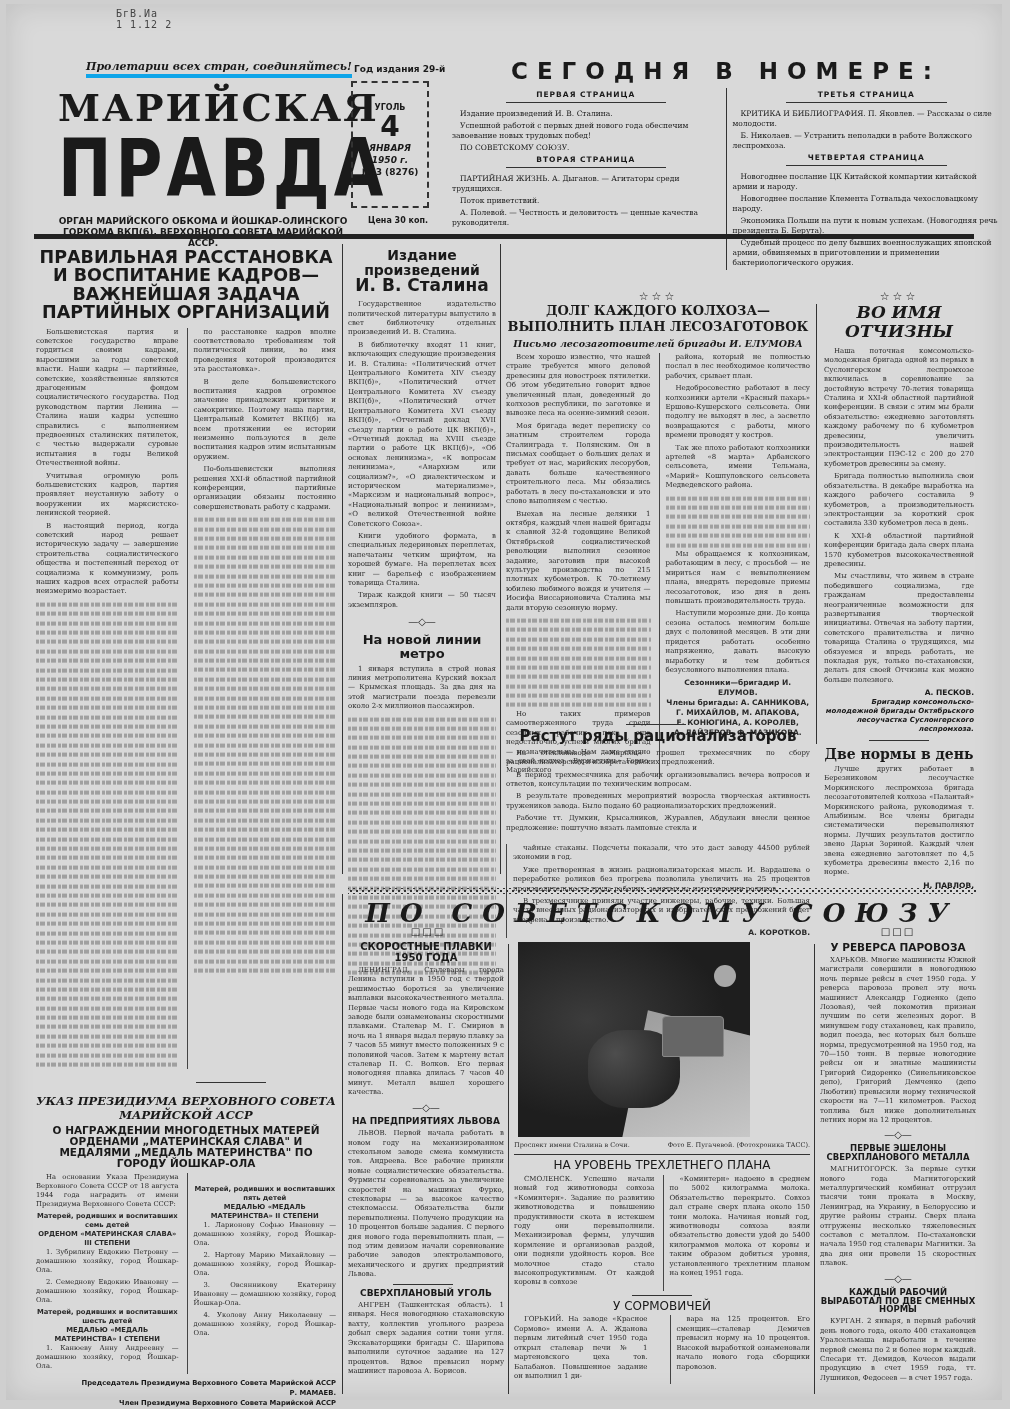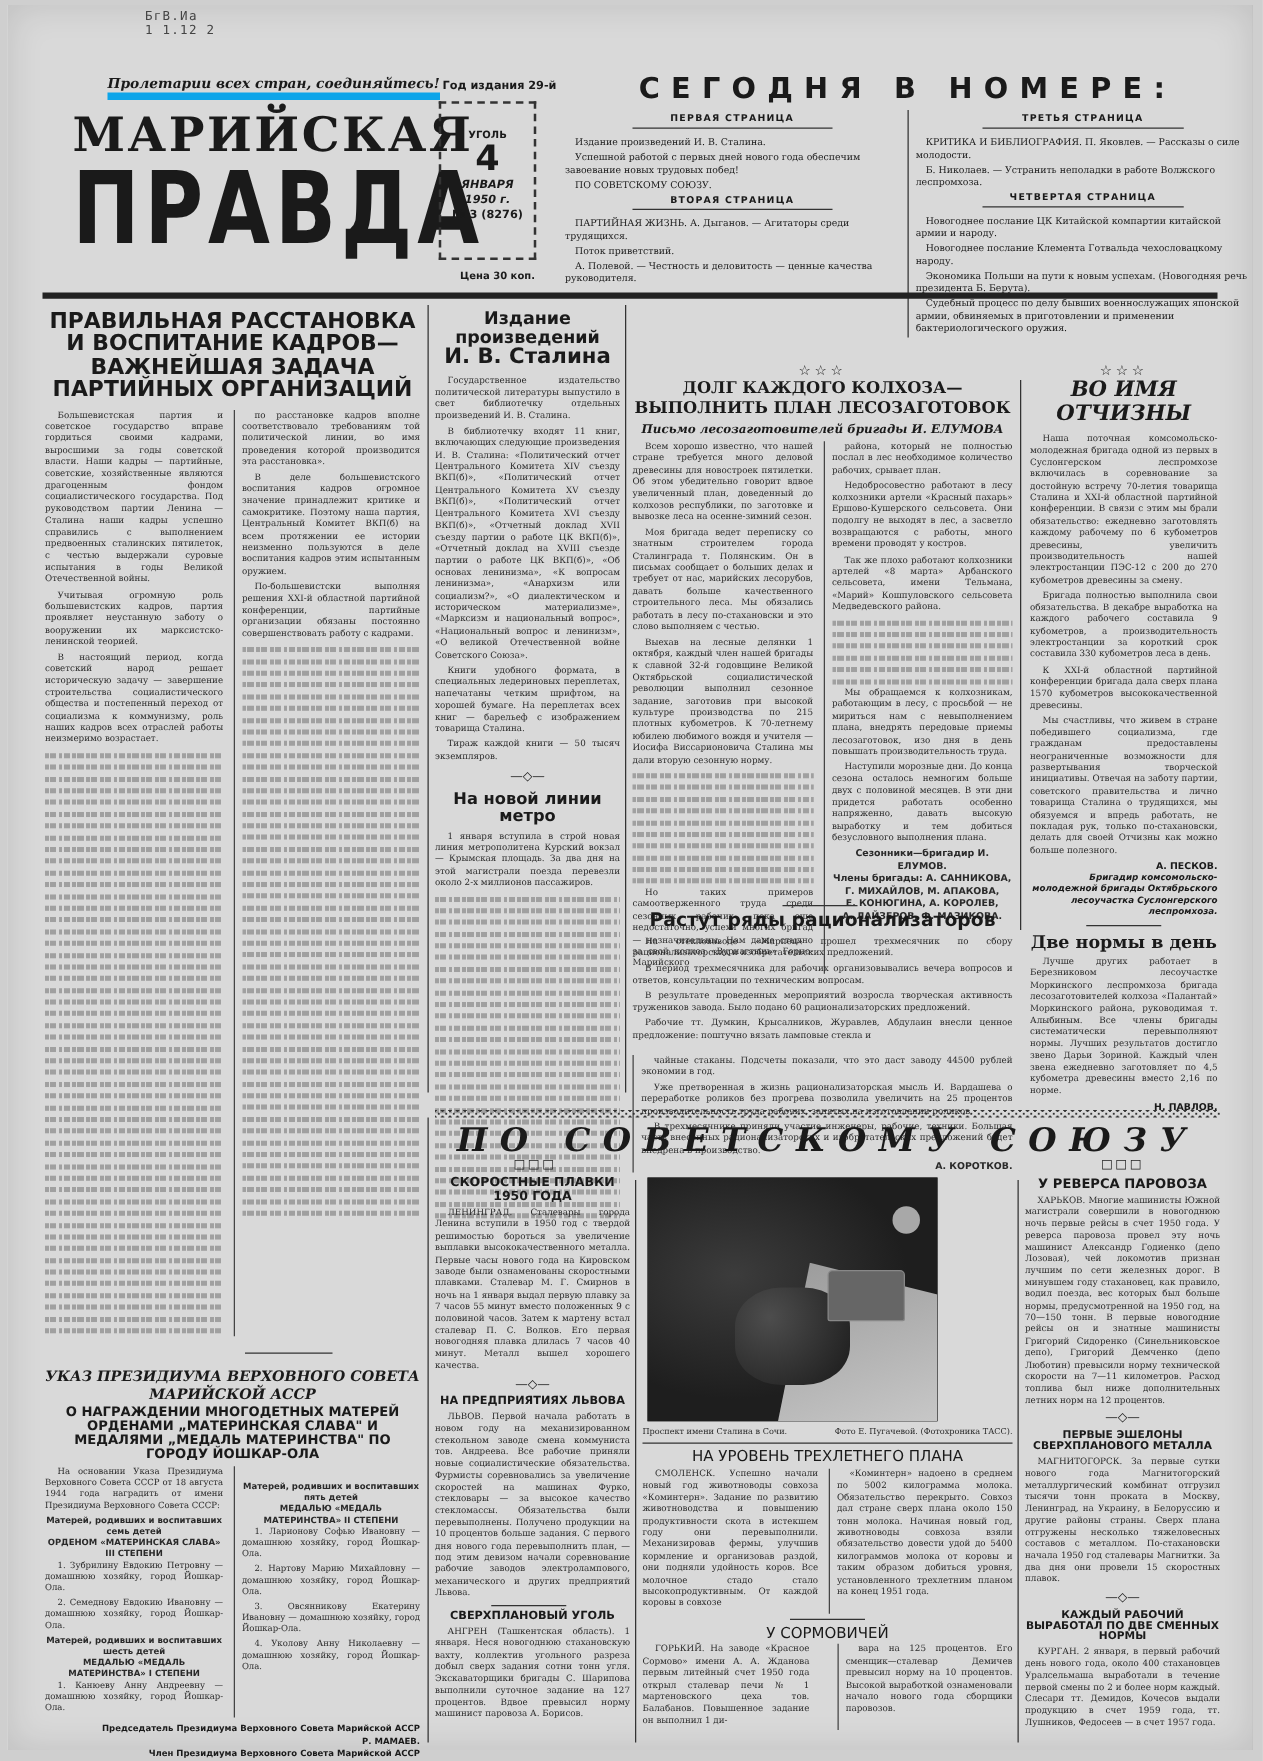--- a/index.html
+++ b/index.html
@@ -1,20 +1,20 @@
 <!DOCTYPE html>
 <html><head>
 <meta charset="utf-8">
 <style>
   html,body{margin:0;padding:0;}
   body{width:1010px;height:1409px;background:#cfcfcf;font-family:"DejaVu Serif",serif;color:#1a1a1a;overflow:hidden;position:relative;}
   .page{position:absolute;left:6px;top:4px;width:996px;height:1396px;background:#d9d9d9;box-shadow:inset 0 0 30px rgba(0,0,0,.12);}
   .abs{position:absolute;}
   .stamp{left:110px;top:4px;font-family:"DejaVu Sans Mono",monospace;font-size:10px;color:#444;letter-spacing:1px;line-height:11px;}
-  .motto{left:80px;top:56px;font-style:italic;font-size:11px;border-bottom:6px solid #0ea5e9;padding-bottom:1px;font-weight:bold;}
+  .motto{left:80px;top:56px;font-style:italic;font-size:11px;border-bottom:4px solid #0ea5e9;padding-bottom:1px;font-weight:bold;}
   .year{left:348px;top:60px;font-family:"DejaVu Sans",sans-serif;font-size:9px;font-weight:bold;}
   .title1{left:52px;top:84px;font-family:"DejaVu Serif",serif;font-size:38px;letter-spacing:2px;font-weight:bold;line-height:40px;}
   .title2{left:52px;top:122px;font-family:"DejaVu Sans",sans-serif;font-size:64px;font-weight:900;letter-spacing:4px;line-height:68px;transform:scaleY(1.25);transform-origin:top left;}
   .organ{left:52px;top:212px;font-family:"DejaVu Sans",sans-serif;font-size:9px;font-weight:bold;line-height:11px;text-align:center;width:290px;}
   .datebox{left:345px;top:77px;width:74px;height:123px;border:2px dashed #333;text-align:center;font-family:"DejaVu Sans",sans-serif;}
   .datebox .dw{font-size:8px;font-weight:bold;margin-top:20px;}
   .datebox .dn{font-size:28px;font-weight:bold;line-height:30px;}
   .datebox .dm{font-size:9px;font-style:italic;font-weight:bold;line-height:12px;}
   .price{left:362px;top:212px;font-family:"DejaVu Sans",sans-serif;font-size:8px;font-weight:bold;}
   .today{left:440px;top:54px;width:560px;}
@@ -51,20 +51,21 @@
 
   <div class="abs stamp">
     <div>БгВ.Иа</div>
     <div>1   1.12        2</div>
   </div>
 
   <div class="abs motto">Пролетарии всех стран, соединяйтесь!</div>
   <div class="abs year">Год издания 29-й</div>
   <div class="abs title1">МАРИЙСКАЯ</div>
   <div class="abs title2">ПРАВДА</div>
+  <div class="abs organ">ОРГАН МАРИЙСКОГО ОБКОМА И ЙОШКАР-ОЛИНСКОГО ГОРКОМА ВКП(б), ВЕРХОВНОГО СОВЕТА МАРИЙСКОЙ АССР.</div>
 
   <div class="abs datebox">
     <div class="dw">УГОЛЬ</div>
     <div class="dn">4</div>
     <div class="dm">ЯНВАРЯ</div>
     <div class="dm">1950 г.</div>
     <div class="dm" style="font-style:normal">№ 3 (8276)</div>
   </div>
   <div class="abs price">Цена 30 коп.</div>
 

